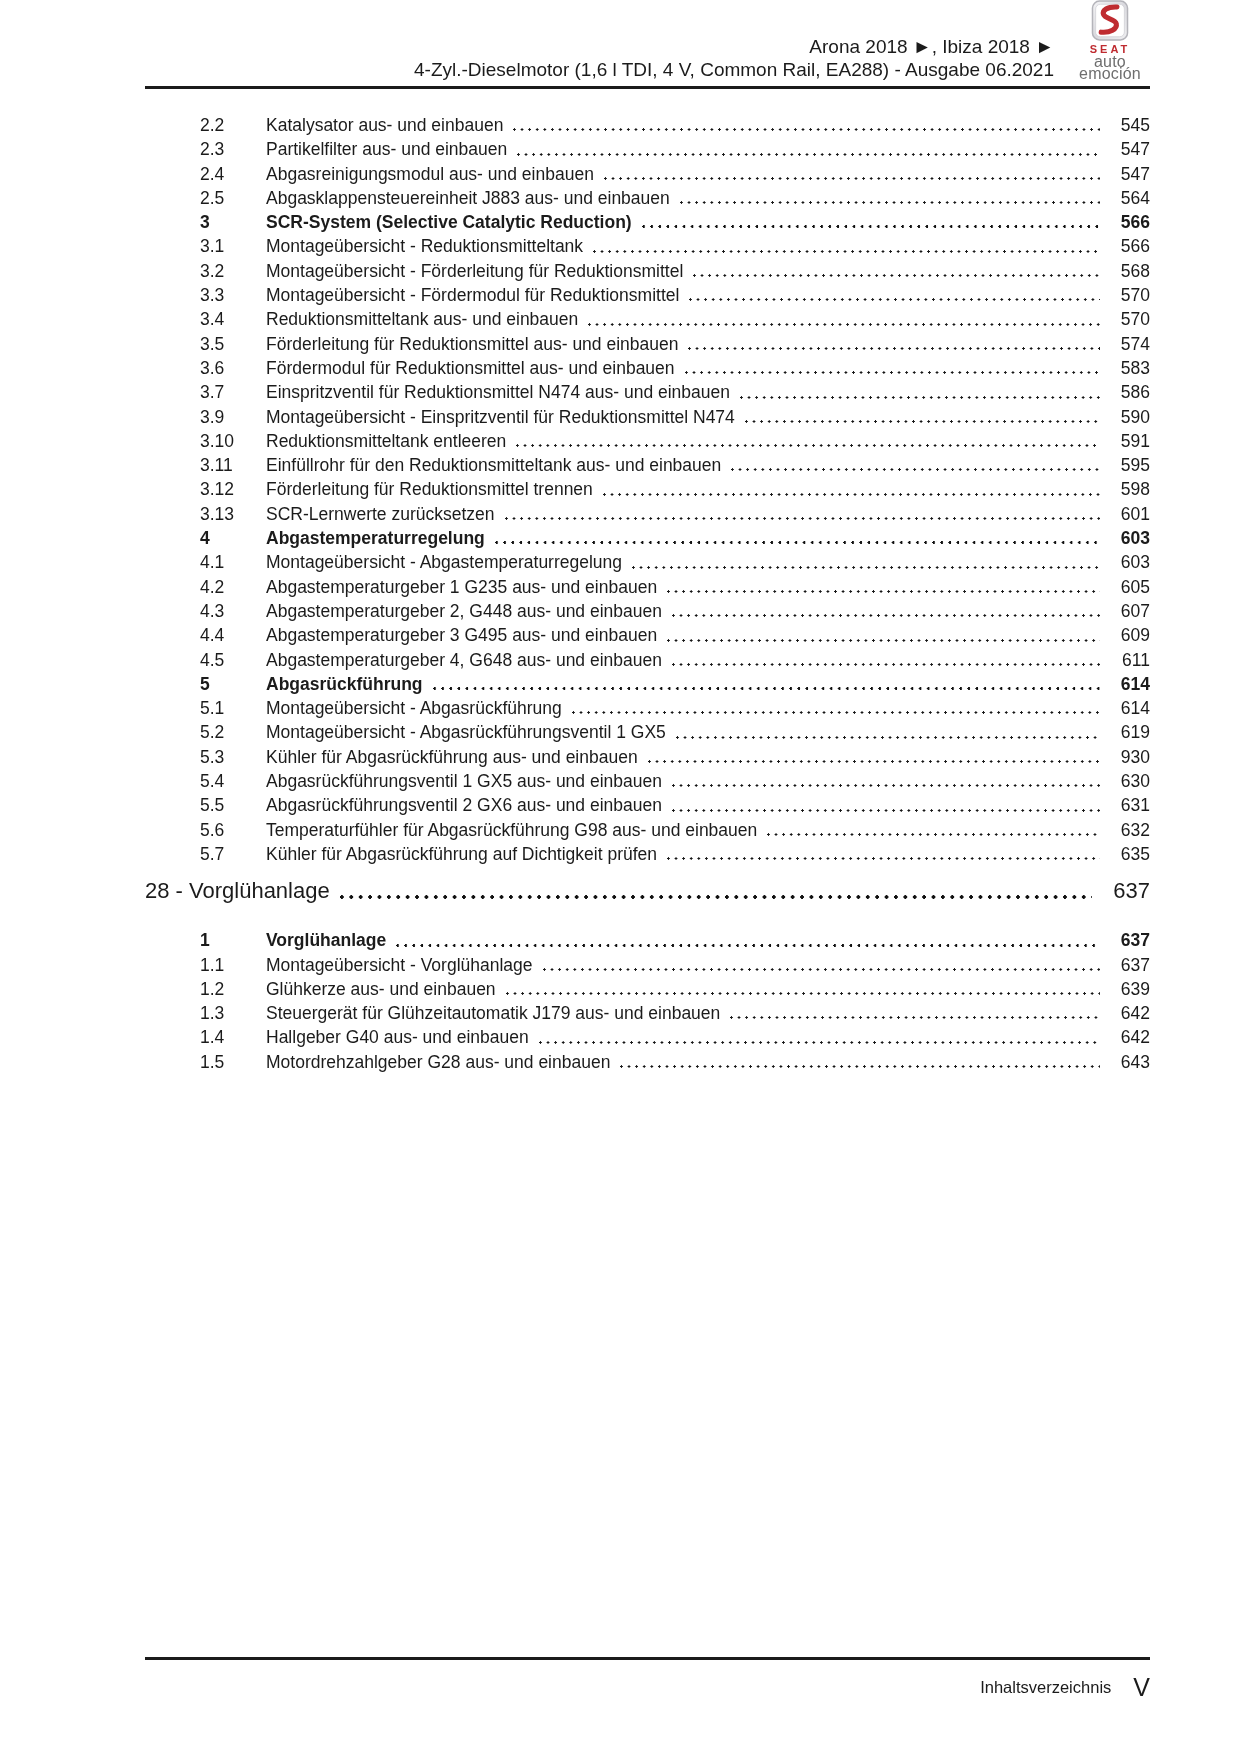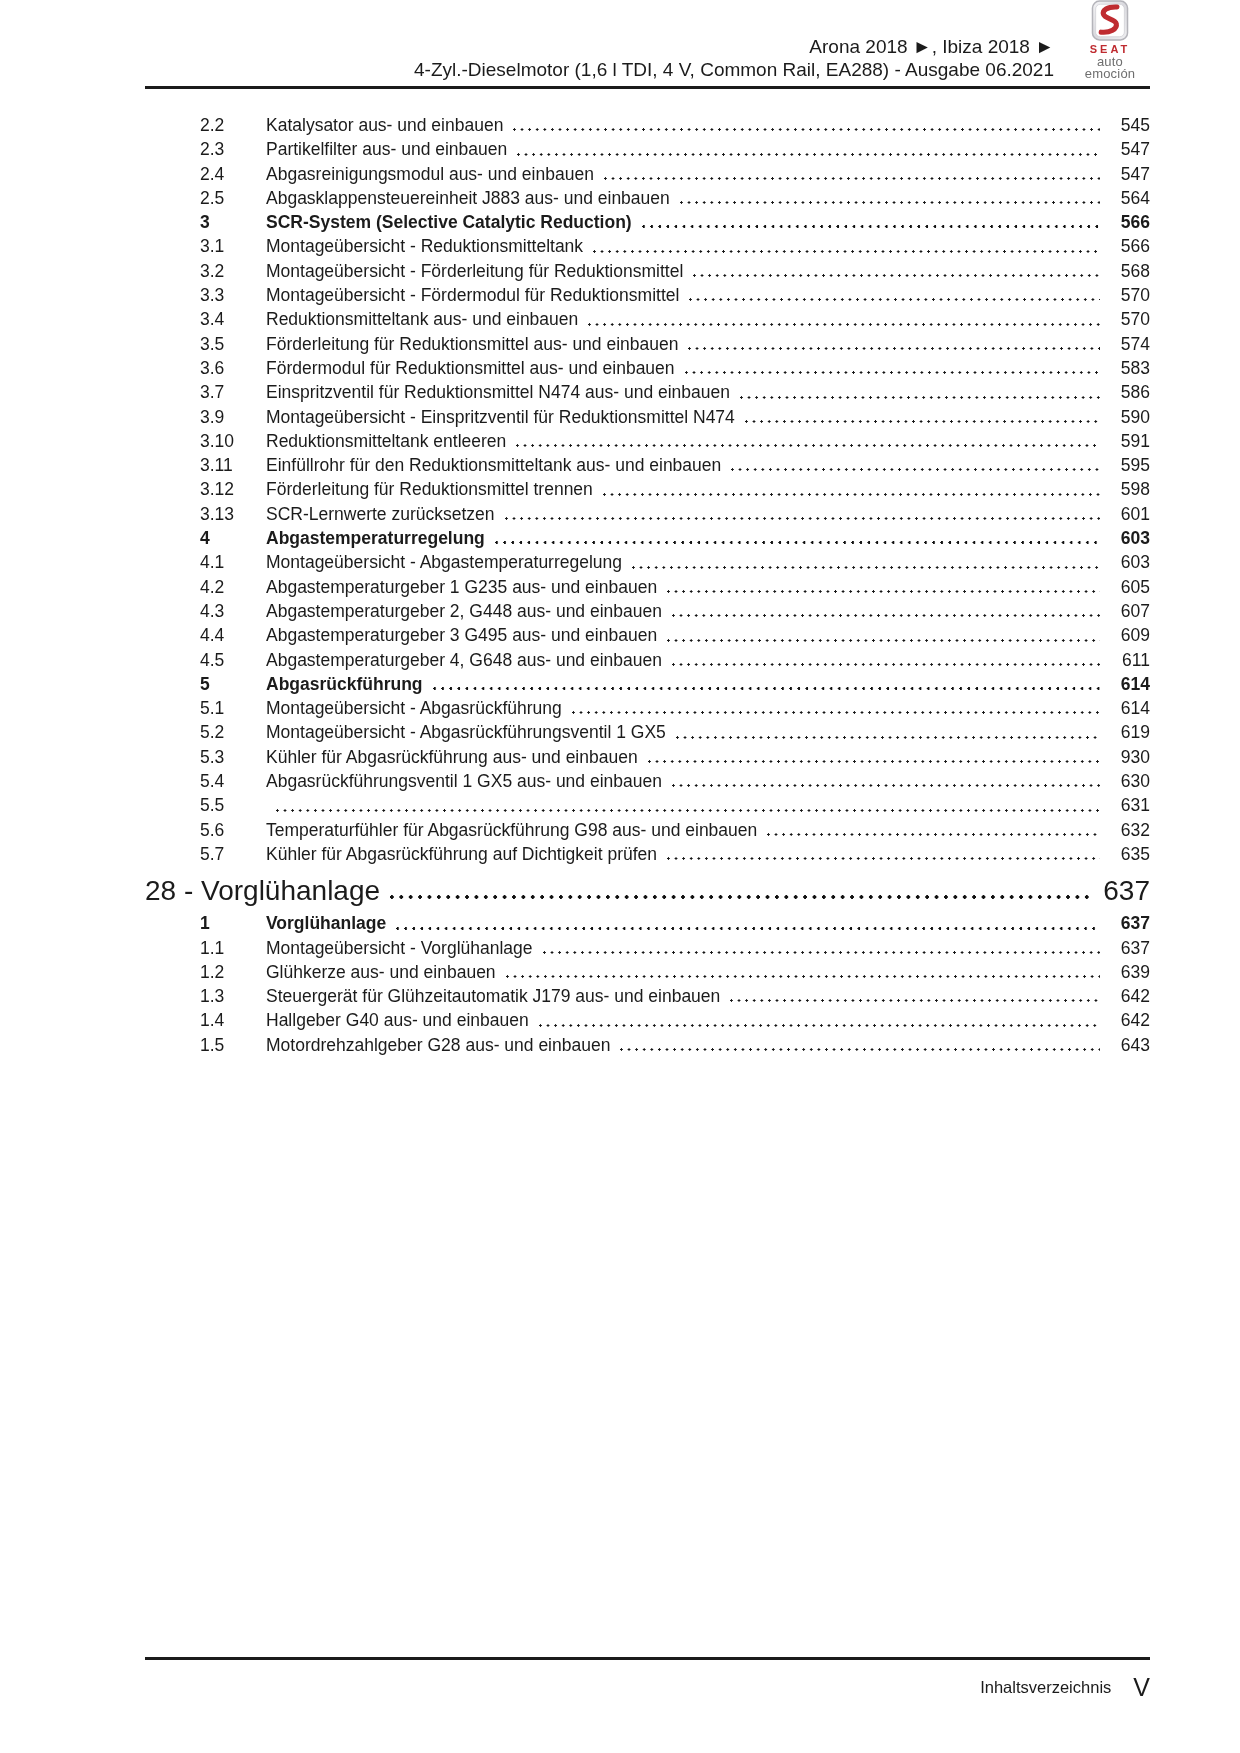--- a/index.html
+++ b/index.html
@@ -17,21 +17,21 @@
   .header-text {
     flex:1; text-align:right; padding-right:16px;
     font-size:19px; line-height:23px; white-space:nowrap;
   }
   .logo { width:80px; text-align:center; padding-bottom:1px; }
   .logo svg { width:38px; height:41px; display:block; margin:0 auto 1px auto; }
   .seat-wordmark {
     color:#bf2b30; font-weight:bold; font-size:11px;
     letter-spacing:3px; line-height:14px;
   }
-  .seat-tagline { color:#6e6e6e; font-size:13px; line-height:12px; letter-spacing:0.2px; }
+  .seat-tagline { color:#6e6e6e; font-size:16px; line-height:12px; letter-spacing:0.2px; }
   .rule { height:3px; background:#1b1b1b; margin-top:5px; }
 
   
   .toc { margin-top:24px; }
   .row {
     display:flex; align-items:center;
     font-size:17.5px; line-height:24.3px;
     padding-left:55px;
   }
   .row .num { flex:none; width:66px; }
@@ -45,22 +45,22 @@
   }
   .pagenum { flex:none; min-width:42px; text-align:right; }
 
   .row.section { font-weight:bold; }
   .row.section .dots {
     background-image:radial-gradient(circle 1.45px at 1.7px 1.5px, #111111 98%, rgba(0,0,0,0) 100%);
     background-size:8.1px 3px;
   }
 
   .row.chapter {
-    padding-left:0; font-size:28px; line-height:30px;
-    margin:10px 0 5px 0;
+    padding-left:0; font-size:22px; line-height:30px;
+    margin:10px 0 22px 0;
   }
   .row.chapter .dots {
     height:4px; margin-bottom:7px;
     background-image:radial-gradient(circle 1.7px at 2px 2px, #111111 98%, rgba(0,0,0,0) 100%);
     background-size:9.4px 4px;
   }
   .row.chapter .pagenum { min-width:50px; }
 
   
   .footer { position:absolute; left:145px; right:90px; top:1652px; }
@@ -293,20 +293,21 @@
 
   <div class="row item">
     <span class="num">5.4</span>
     <span class="title">Abgasrückführungsventil 1 GX5 aus- und einbauen</span>
     <span class="dots"></span>
     <span class="pagenum">630</span>
   </div>
 
   <div class="row item">
     <span class="num">5.5</span>
+    <span class="title">Abgasrückführungsventil 2 GX6 aus- und einbauen</span>
     <span class="dots"></span>
     <span class="pagenum">631</span>
   </div>
 
   <div class="row item">
     <span class="num">5.6</span>
     <span class="title">Temperaturfühler für Abgasrückführung G98 aus- und einbauen</span>
     <span class="dots"></span>
     <span class="pagenum">632</span>
   </div>

